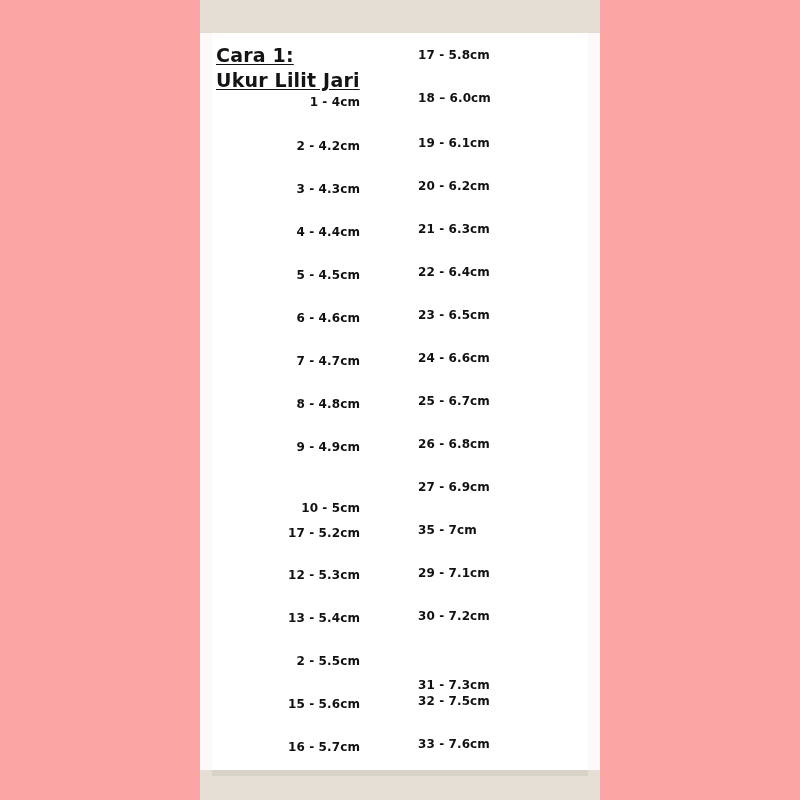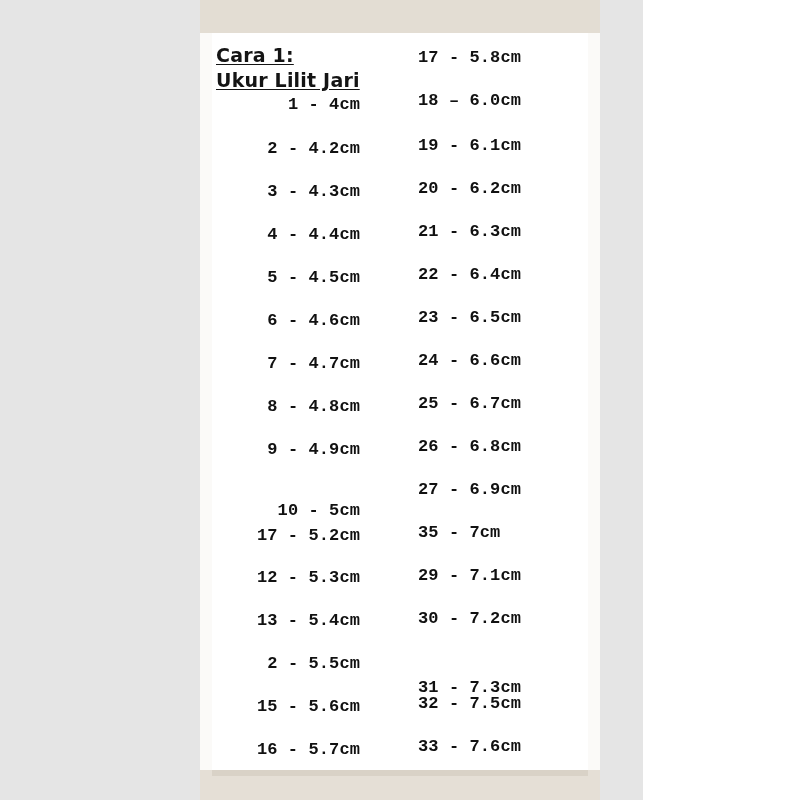--- a/index.html
+++ b/index.html
@@ -8,23 +8,23 @@
     background: #ffffff;
   }
   body {
     width: 800px;
     height: 800px;
     overflow: hidden;
     font-family: "DejaVu Sans", sans-serif;
   }
   .page {
     position: relative;
-    width: 643px;
+    width: 800px;
     height: 800px;
-    background: #e5e5e5;
+    background: #fca5a5;
   }
   
   .sheet {
     position: absolute;
     left: 200px;
     top: 0;
     width: 400px;
     height: 800px;
     background: #ffffff;
   }
@@ -91,26 +91,25 @@
 
   .col {
     position: absolute;
     top: 0;
   }
   .col-left { left: 232px; width: 170px; }
   .col-right { left: 418px; width: 175px; }
 
   .row {
     position: absolute;
-    font-size: 17px;
+    font-size: 12px;
     font-weight: bold;
     color: #111111;
     white-space: nowrap;
     letter-spacing: 0.1px;
-    font-family: Liberation Mono, monospace;
   }
   .col-left .row { text-align: right; width: 128px; }
   .col-right .row { text-align: left; width: 160px; }
 </style>
 </head>
 <body>
 
 <div class="page">
 
   <div class="sheet"></div>

